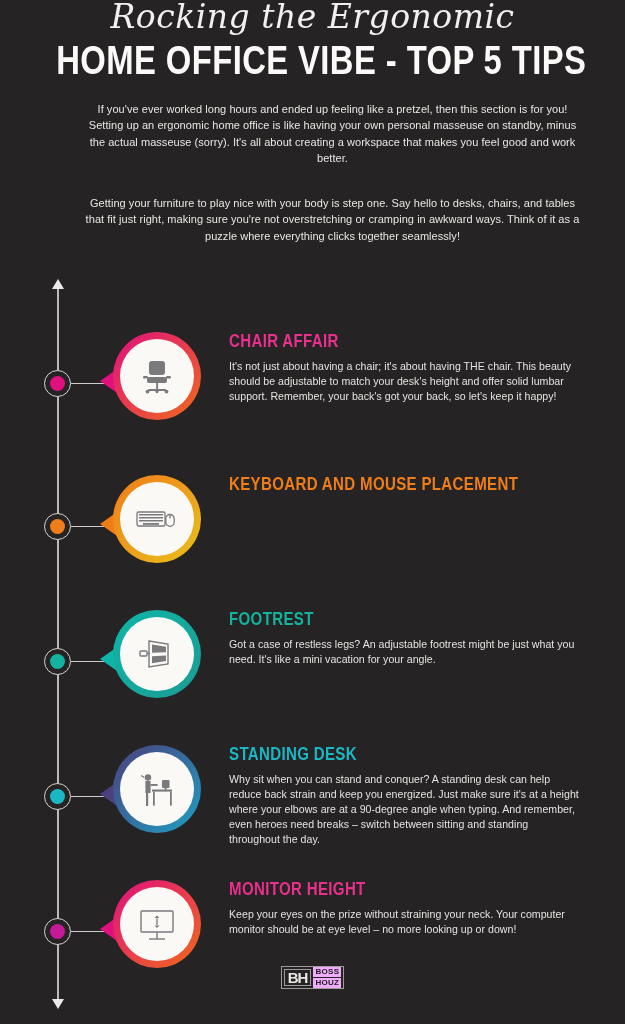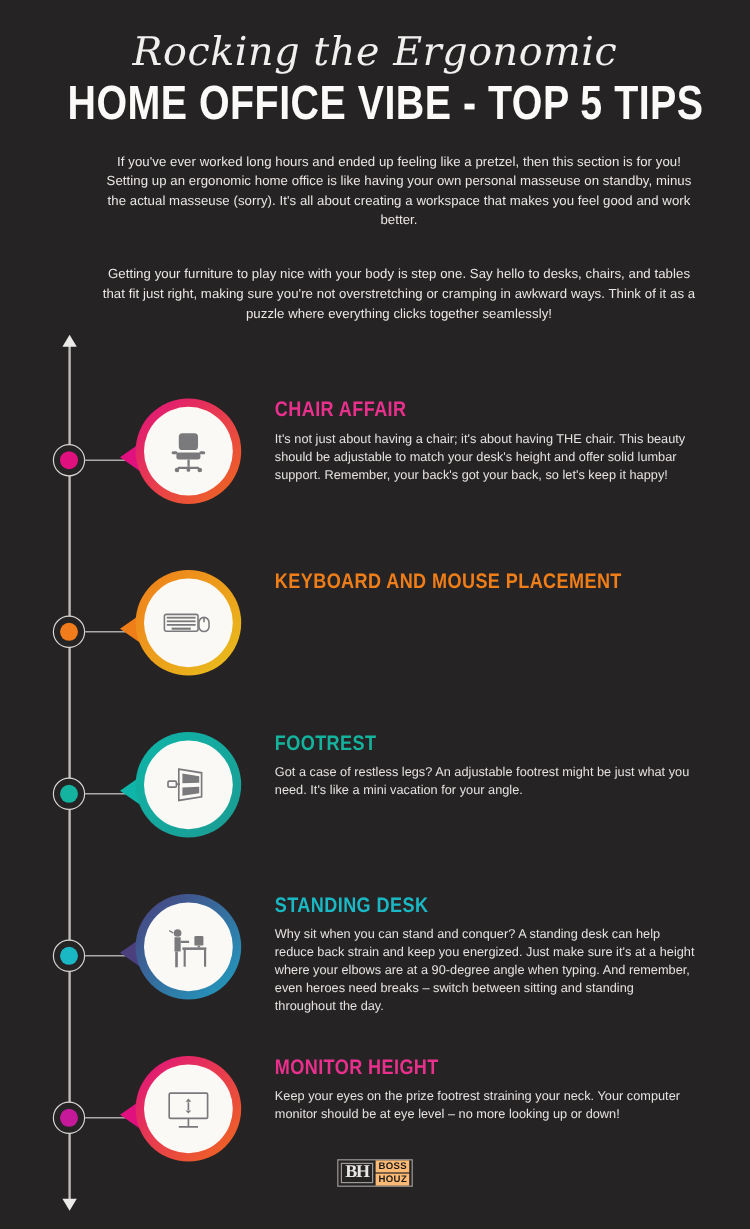--- a/index.html
+++ b/index.html
@@ -13,21 +13,21 @@
   }
 
   #page {
     position: relative;
     width: 625px;
     height: 1024px;
     background: #262324;
   }
 
   
-  .header { padding-top: 26px; text-align: center; }
+  .header { text-align: center; }
 
   .title-script {
     font-family: "DejaVu Serif", serif;
     font-style: italic;
     font-weight: normal;
     font-size: 33px;
     letter-spacing: 0.5px;
     color: #f2f0ee;
     line-height: 1.05;
   }
@@ -187,21 +187,21 @@
     justify-content: center;
   }
   .logo-box {
     display: flex;
     align-items: stretch;
     border: 1.6px solid #9d9a98;
     padding: 2px;
     height: 23px;
   }
   .logo-bh {
-    font-family: Liberation Serif, serif;
+    font-family: Liberation Sans, sans-serif;
     font-weight: bold;
     font-size: 15px;
     color: #e8e6e4;
     padding: 0 3px;
     display: flex;
     align-items: center;
     border: 1.2px solid #9d9a98;
     letter-spacing: -1px;
   }
   .logo-words {
@@ -210,21 +210,21 @@
     flex-direction: column;
     justify-content: center;
     gap: 1px;
   }
   .logo-word {
     font-family: "Liberation Sans Narrow", "Liberation Sans", sans-serif;
     font-weight: bold;
     font-size: 8px;
     line-height: 8px;
     color: #1d1b1c;
-    background: #fdba74;
+    background: #f0abfc;
     padding: 1px 2px;
     letter-spacing: 0.3px;
   }
 </style>
 </head>
 <body>
 
 <div id="page" style="background: rgb(38, 35, 36);">
 
   <div class="header">
@@ -380,21 +380,21 @@
                 <path d="M23 10.5l-2.4 2.6h4.8z" fill="#7a7a7d" stroke="none"></path>
                 <path d="M23 23l-2.4-2.6h4.8z" fill="#7a7a7d" stroke="none"></path>
                 <path d="M23 13.5v6.4"></path>
               </g>
             </svg>
           </div>
         </div>
       </div>
       <div class="txt">
         <div class="item-head" id="h4" style="color: rgb(232, 48, 140);">MONITOR HEIGHT</div>
-        <div class="item-body">Keep your eyes on the prize footrest straining your neck. Your computer monitor should be at eye level – no more looking up or down!</div>
+        <div class="item-body">Keep your eyes on the prize without straining your neck. Your computer monitor should be at eye level – no more looking up or down!</div>
       </div>
     </div>
 
   </div>
 
   <div class="logo">
     <div class="logo-box">
       <div class="logo-bh">BH</div>
       <div class="logo-words">
         <div class="logo-word">BOSS</div>

